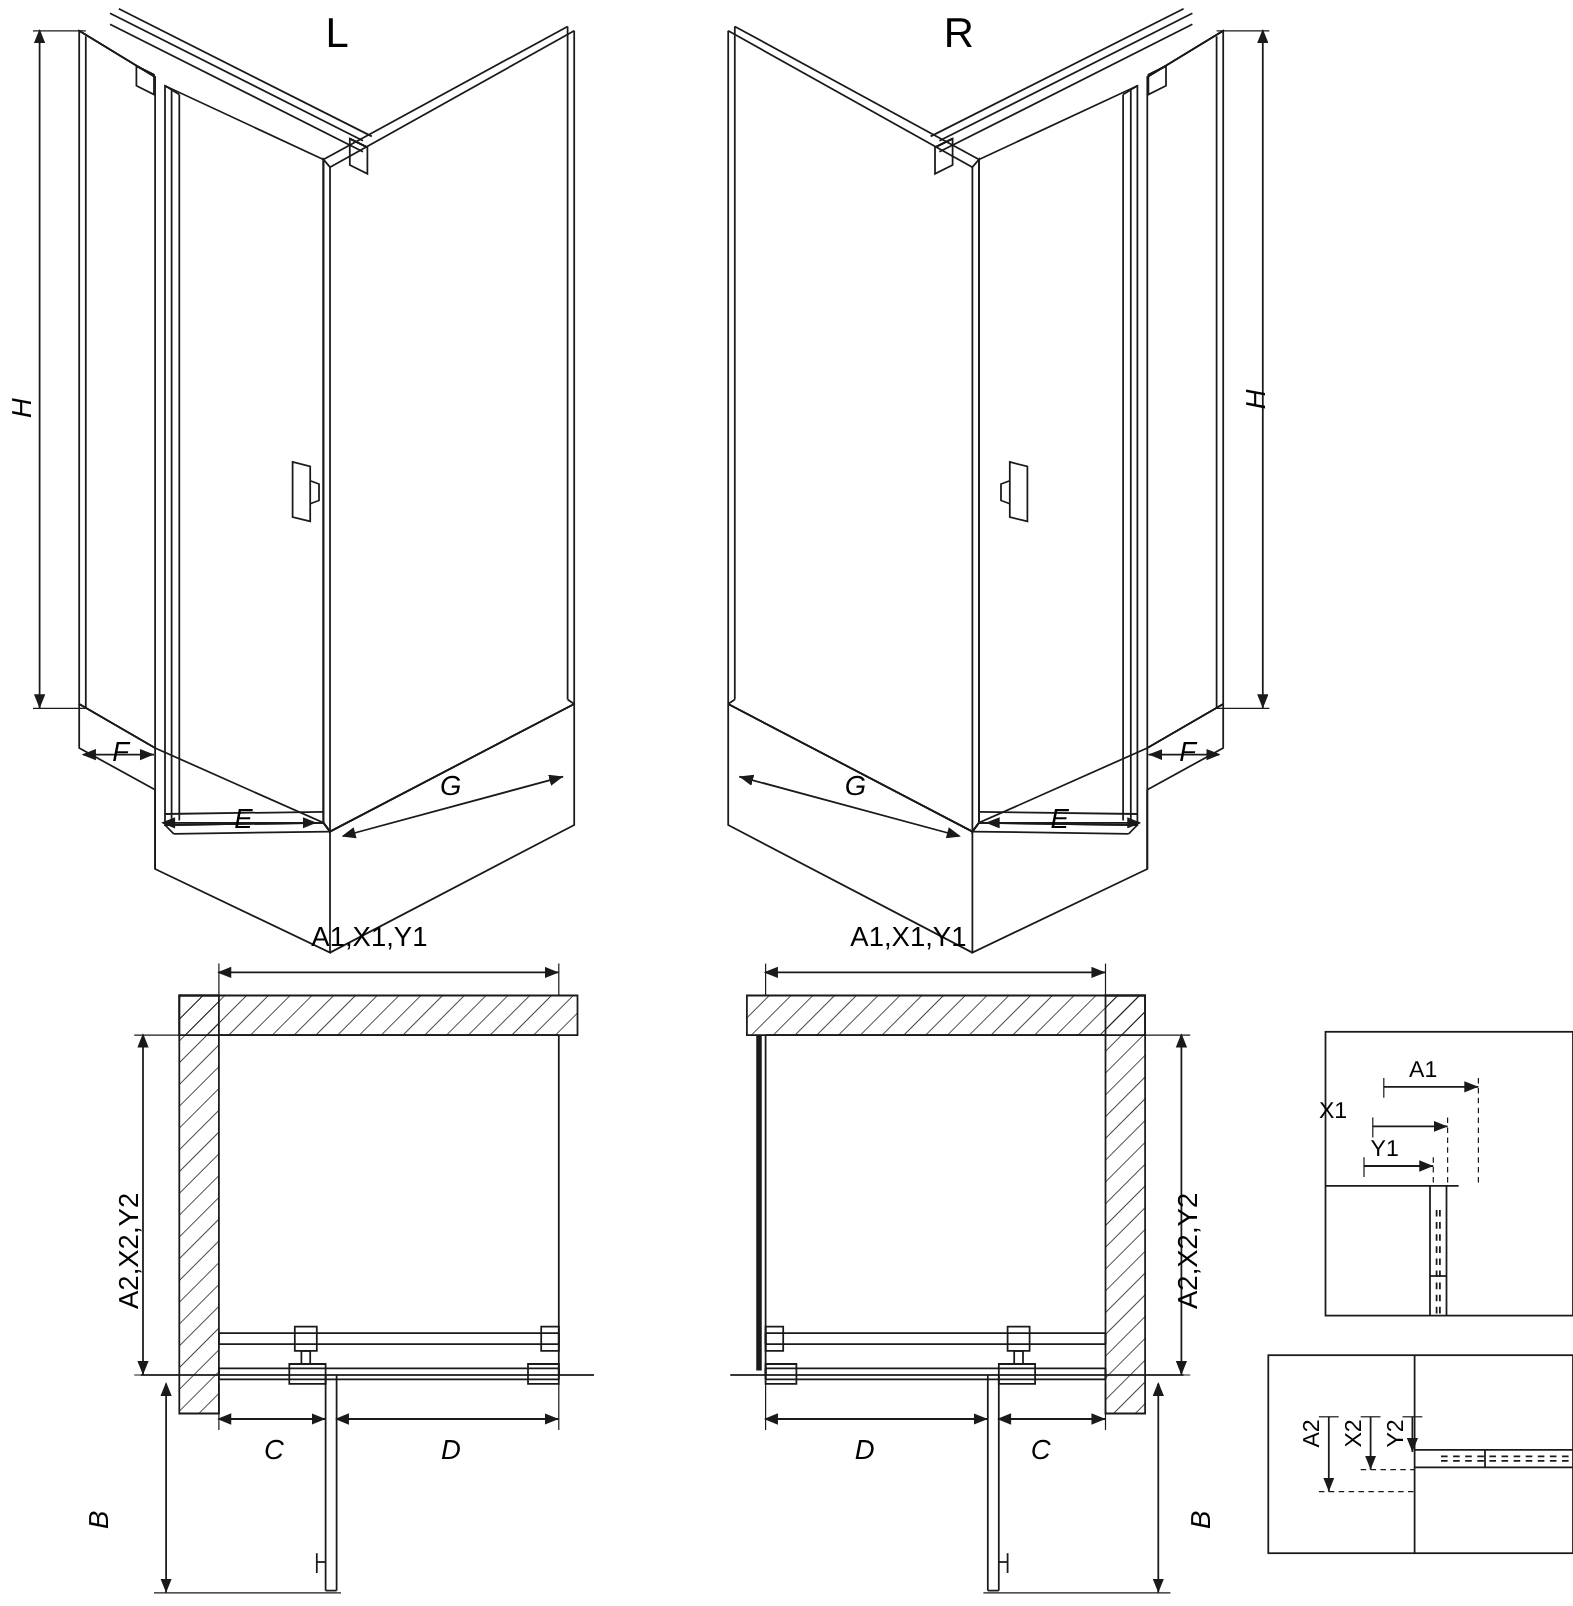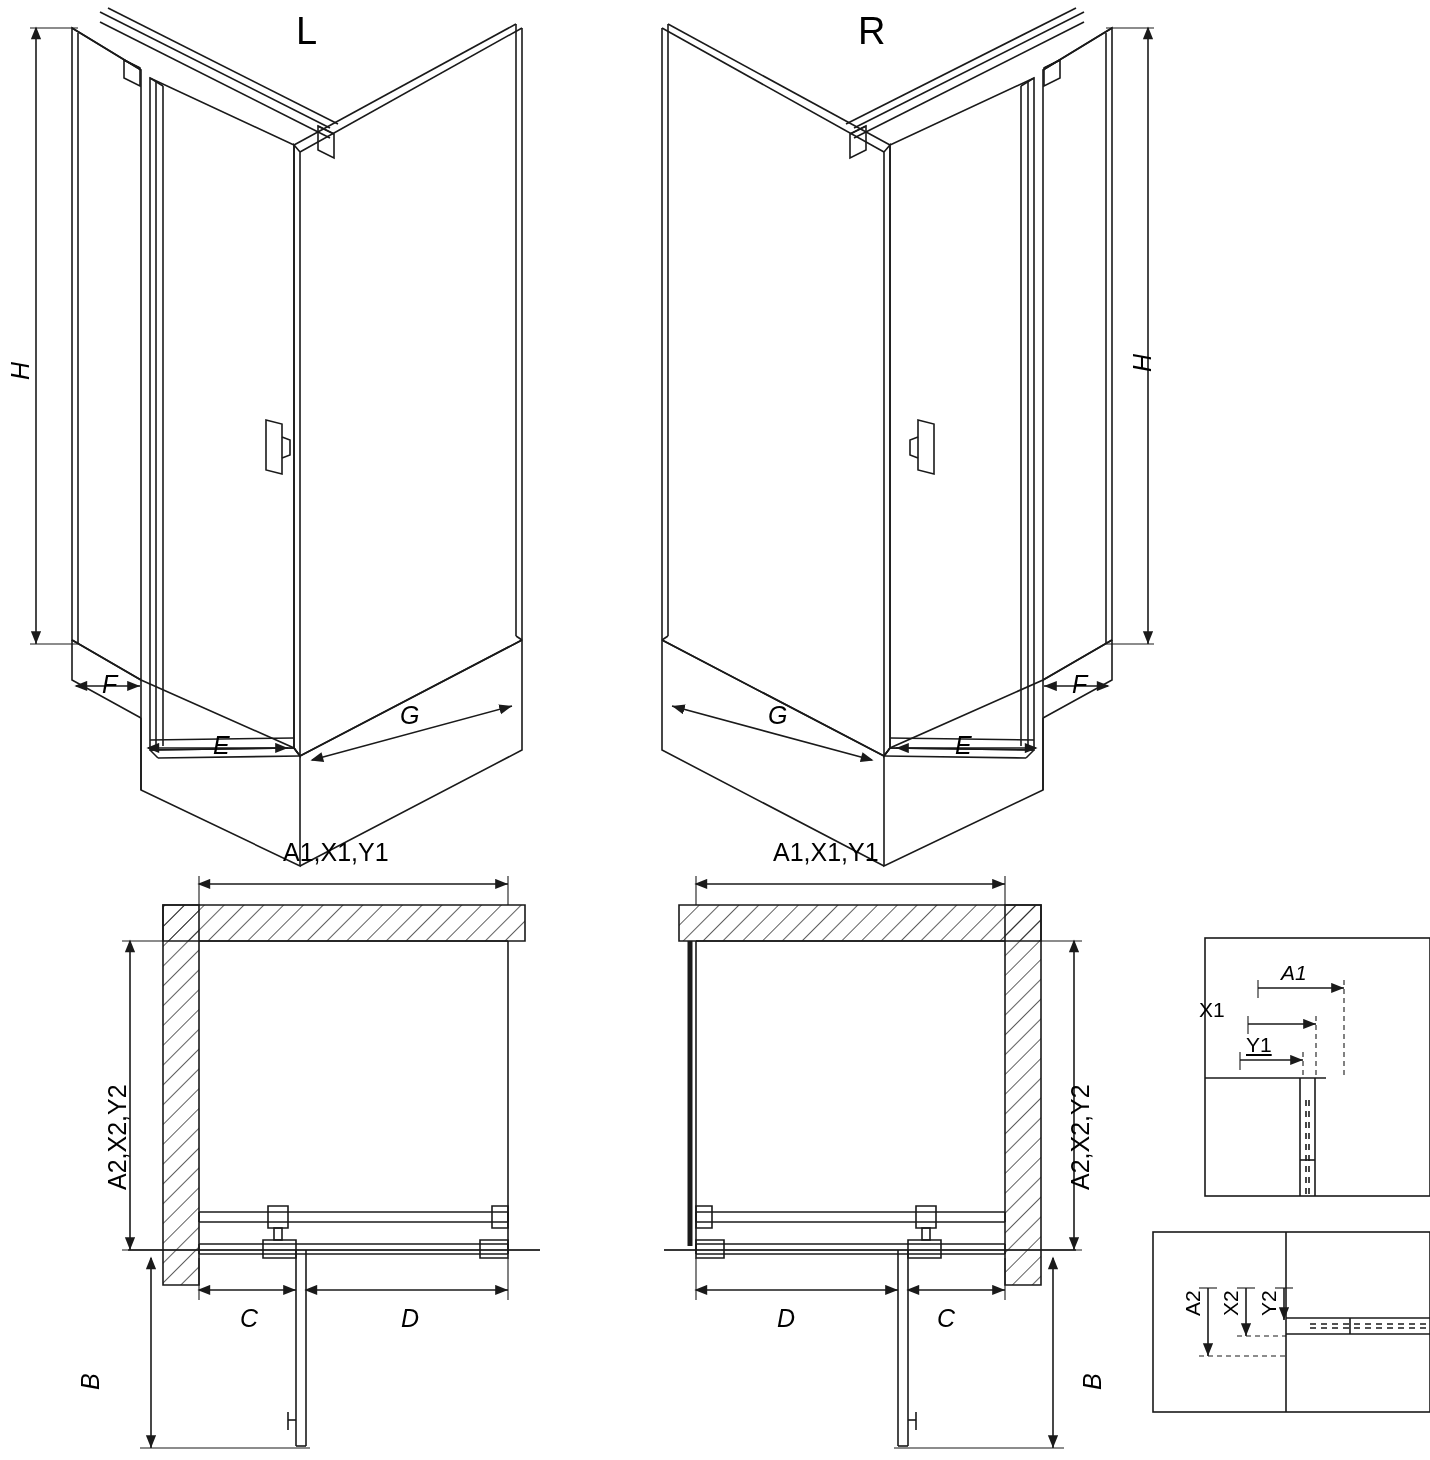--- a/index.html
+++ b/index.html
@@ -352,21 +352,21 @@
   <div class="lbl dim-letter ital" style="left:240px; top:1306px;">C</div>
   <div class="lbl dim-letter ital" style="left:401px; top:1306px;">D</div>
   <div class="lbl dim-letter ital rot-90" style="left:78px; top:1390px;">B</div>
 
   <div class="lbl dim-group" style="left:773px; top:840px;">A1,X1,Y1</div>
   <div class="lbl dim-group rot-90" style="left:1068px; top:1190px;">A2,X2,Y2</div>
   <div class="lbl dim-letter ital" style="left:777px; top:1306px;">D</div>
   <div class="lbl dim-letter ital" style="left:937px; top:1306px;">C</div>
   <div class="lbl dim-letter ital rot-90" style="left:1080px; top:1390px;">B</div>
 
-  <div class="lbl dim-letter-small" style="left:1281px; top:962px;font-style:italic;">A1</div>
+  <div class="lbl dim-letter-small" style="left:1281px; top:962px;">A1</div>
   <div class="lbl dim-letter-small" style="left:1199px; top:999px;">X1</div>
-  <div class="lbl dim-letter-small" style="left:1246px; top:1034px;text-decoration:underline;">Y1</div>
+  <div class="lbl dim-letter-small" style="left:1246px; top:1034px;">Y1</div>
 
   <div class="lbl dim-letter-small rot-90" style="left:1182px; top:1316px;">A2</div>
   <div class="lbl dim-letter-small rot-90" style="left:1220px; top:1316px;">X2</div>
   <div class="lbl dim-letter-small rot-90" style="left:1258px; top:1316px;">Y2</div>
 
 </div>
 
 </body></html>

